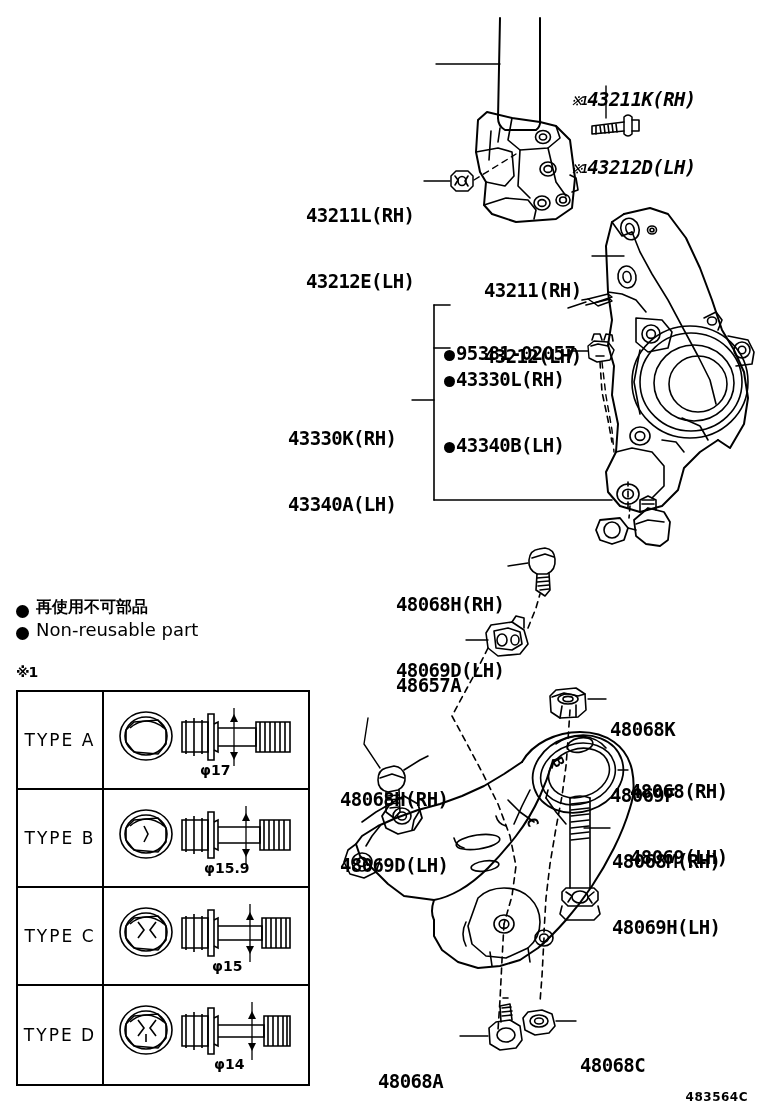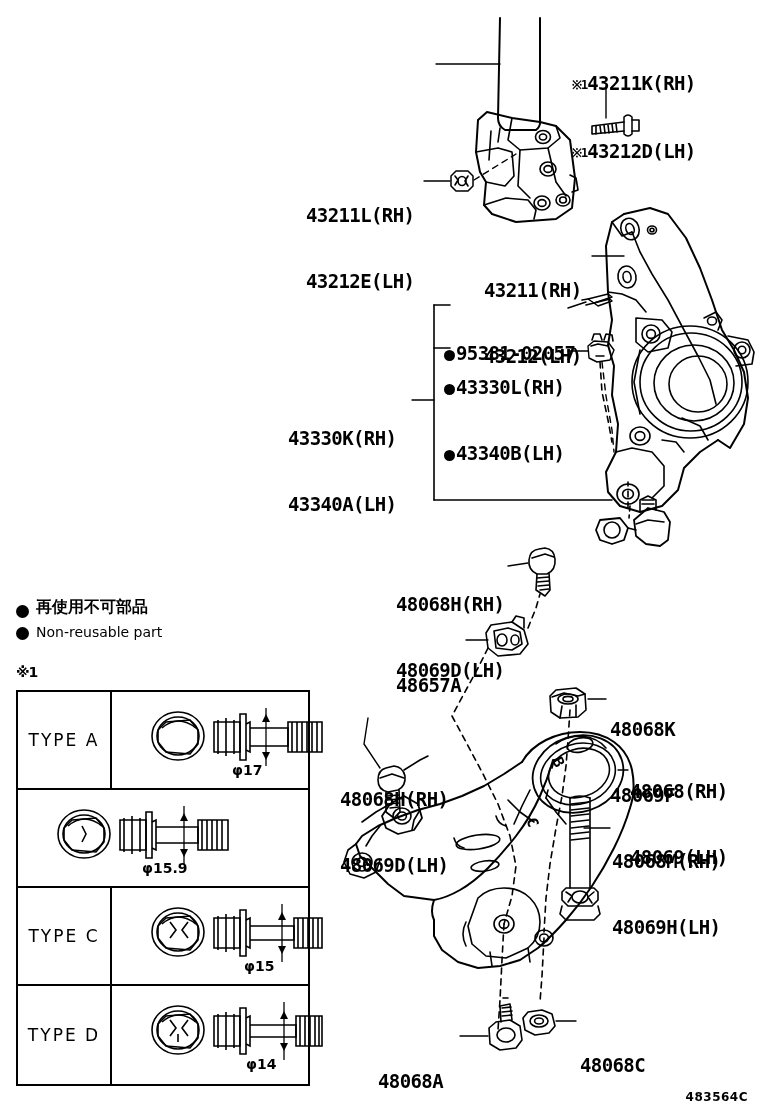--- a/index.html
+++ b/index.html
@@ -30,38 +30,38 @@
   }
   .mk{
     font-size:12px;font-weight:bold;vertical-align:1px;letter-spacing:-1px;
   }
 
   
   .legend{position:absolute;left:16px;top:596px;}
   .legend .row{display:flex;align-items:flex-end;height:22px;}
   .legend .dot{width:13px;height:13px;border-radius:50%;background:#000;margin-right:7px;flex:none;}
   .legend .jp{font-family:"DejaVu Sans","Liberation Sans",sans-serif;font-weight:bold;font-size:16px;}
-  .legend .en{font-family:"DejaVu Sans","Liberation Sans",sans-serif;font-size:14px;}
+  .legend .en{font-family:"DejaVu Sans","Liberation Sans",sans-serif;font-size:18px;}
 
   .tblmark{position:absolute;left:16px;top:664px;font-family:"DejaVu Sans","Liberation Sans",sans-serif;font-size:14px;font-weight:bold;letter-spacing:-1px;}
 
   
   .typetable{
     position:absolute;left:16px;top:690px;width:294px;height:396px;
     border:2.5px solid #000;box-sizing:border-box;
   }
   .trow{height:98px;display:flex;border-bottom:2px solid #000;box-sizing:border-box;}
   .trow:last-child{border-bottom:none;border-radius:11px;}
   .tname{
-    width:94px;flex:none;border-right:2.5px solid #000;box-sizing:border-box;
+    width:86px;flex:none;border-right:2.5px solid #000;box-sizing:border-box;
     display:flex;align-items:center;justify-content:center;
     font-family:"DejaVu Sans","Liberation Sans",sans-serif;
     font-size:17px;letter-spacing:2px;
   }
-  .tart{flex:1;position:relative;margin-left:24px;}
+  .tart{flex:1;position:relative;}
   .tart svg{position:absolute;left:0;top:0;}
   .phi{
     position:absolute;font-family:"DejaVu Sans","Liberation Sans",sans-serif;
     font-size:14px;font-weight:bold;letter-spacing:0px;
   }
 
   .footer{
     position:absolute;right:12px;bottom:8px;
     font-family:"DejaVu Sans","Liberation Sans",sans-serif;
     font-size:12px;font-weight:bold;letter-spacing:0.5px;
@@ -298,40 +298,40 @@
 
       <path d="M584 828 L610 828" stroke-width="1.4"></path>
 
       <path d="M556 1021 L576 1021" stroke-width="1.4"></path>
 
       <path d="M460 1036 L488 1036" stroke-width="1.4"></path>
     </g>
   </svg>
 
 
-  <div class="lbl" style="left:572px;top:28px;">
+  <div class="lbl" style="left:572px;top:44px;font-style:italic;">
     <div><span class="mk">※1</span><span>43211K(RH)</span></div>
     <div><span class="mk">※1</span><span>43212D(LH)</span></div>
   </div>
 
   <div class="lbl" style="left:306px;top:160px;">
     <div>43211L(RH)</div>
     <div>43212E(LH)</div>
   </div>
 
   <div class="lbl" style="left:484px;top:235px;">
     <div>43211(RH)</div>
     <div>43212(LH)</div>
   </div>
 
   <div class="lbl" style="left:444px;top:298px;">
     <div><span class="bullet"></span><span>95381-02057</span></div>
   </div>
 
-  <div class="lbl" style="left:444px;top:332px;">
+  <div class="lbl" style="left:444px;top:324px;">
     <div><span class="bullet"></span><span>43330L(RH)</span></div>
     <div><span class="bullet"></span><span>43340B(LH)</span></div>
   </div>
 
   <div class="lbl" style="left:288px;top:383px;">
     <div>43330K(RH)</div>
     <div>43340A(LH)</div>
   </div>
 
   <div class="lbl" style="left:396px;top:549px;">
@@ -405,20 +405,21 @@
             <path d="M130 16 L130 74" stroke-width="1.3"></path>
             <path d="M130 22 L126 30 L134 30 Z" fill="#000" stroke="none"></path>
             <path d="M130 68 L126 60 L134 60 Z" fill="#000" stroke="none"></path>
           </g>
         </svg>
         <span class="phi" style="left:96px;top:70px;">φ17</span>
       </div>
     </div>
 
     <div class="trow">
+      <div class="tname">TYPE B</div>
       <div class="tart">
         <svg width="198" height="96" viewBox="0 0 198 96">
           <g fill="none" stroke="#000" stroke-width="1.6">
             <ellipse cx="42" cy="44" rx="26" ry="24"></ellipse>
             <ellipse cx="42" cy="44" rx="21" ry="19"></ellipse>
             <path d="M30 30 L54 28 L62 38 L62 52 L54 62 L30 60 L22 50 L22 38 Z"></path>
             <path d="M26 36 Q42 22 60 36"></path>
             <path d="M40 36 L44 44 L40 52"></path>
             <path d="M82 28 L82 62 M90 26 L90 64 M98 28 L98 62"></path>
             <path d="M78 30 L78 60 L104 60 L104 30 Z"></path>

